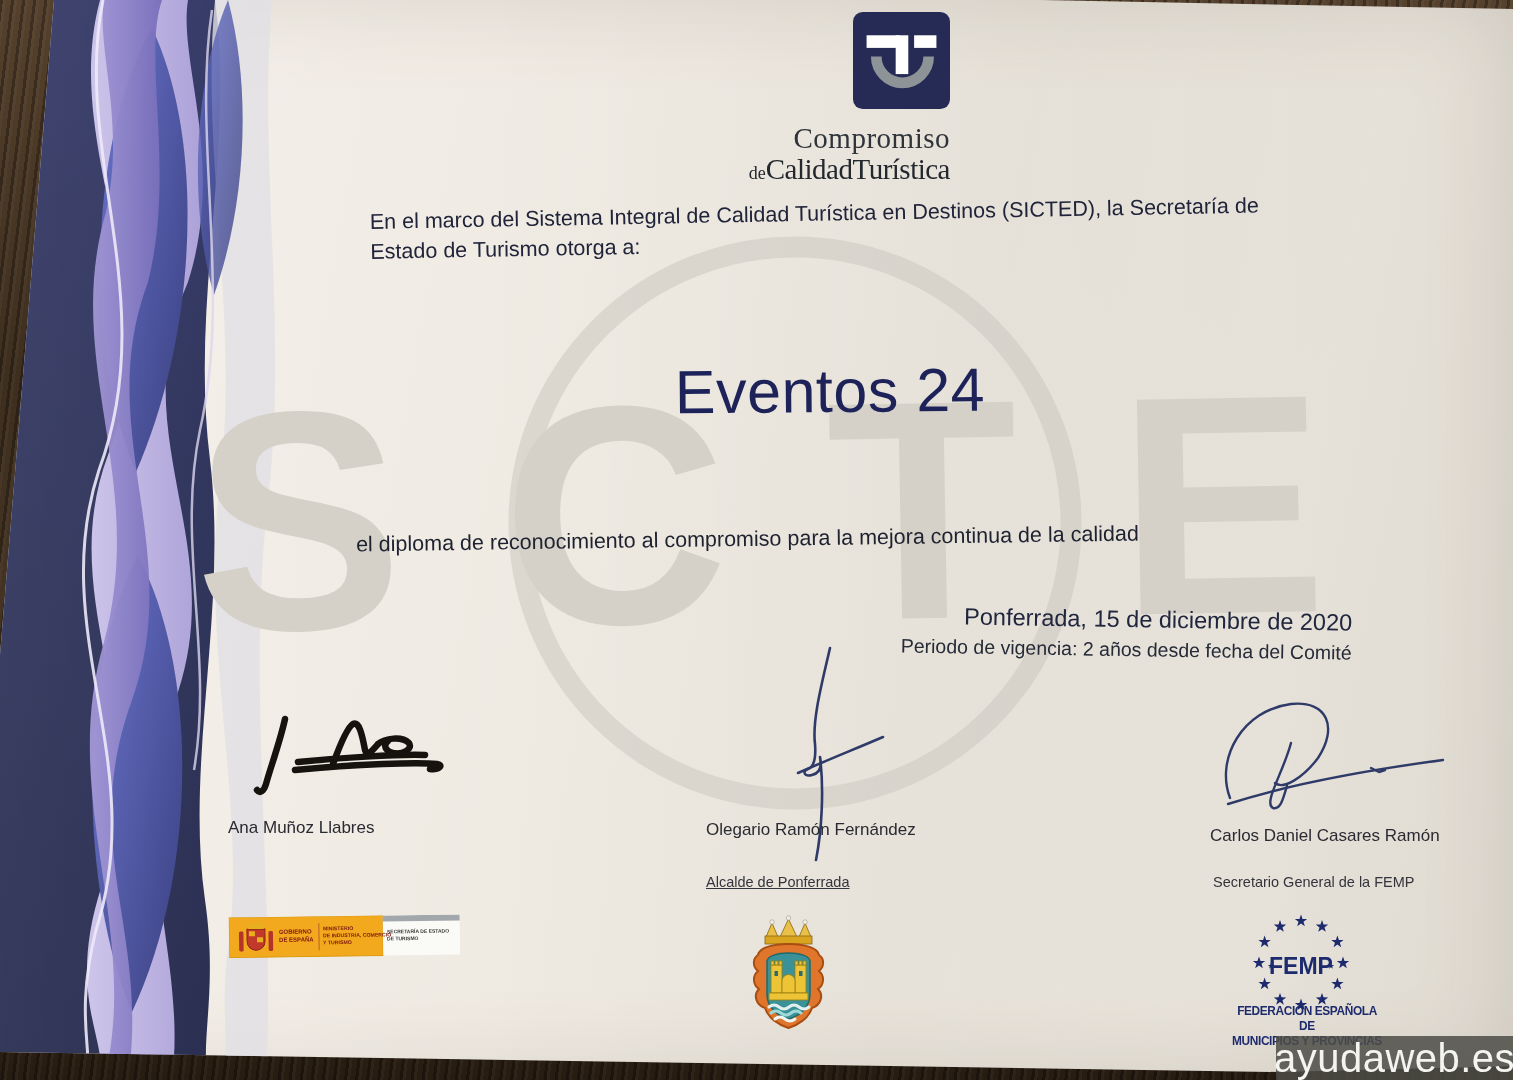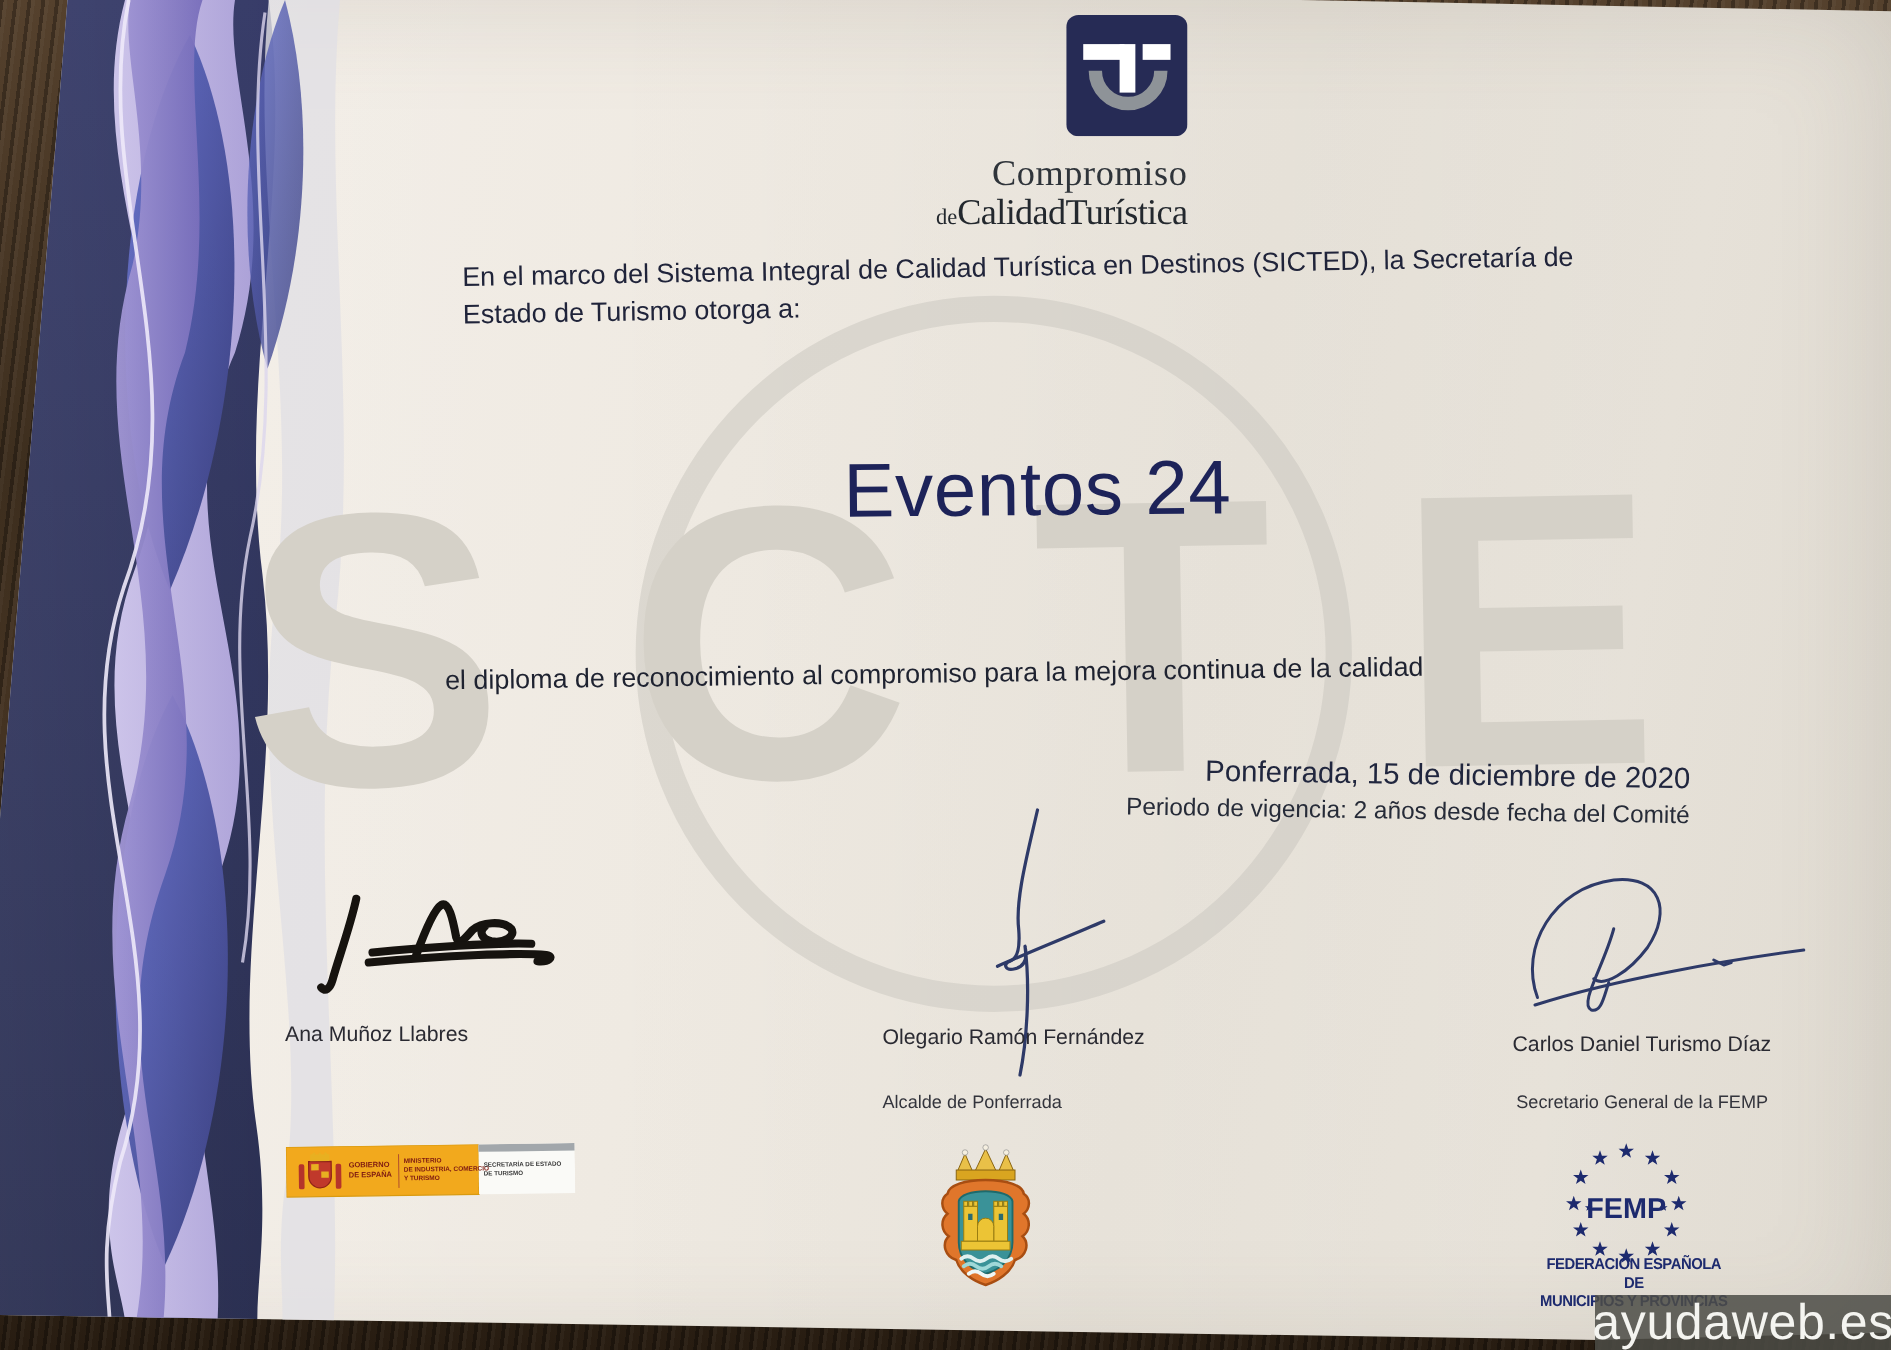--- a/index.html
+++ b/index.html
@@ -151,21 +151,21 @@
       </g>
     </svg>
 
     <svg class="abs z2" style="left:770px;top:638px;" width="140" height="235" viewBox="0 0 140 235">
       <g fill="none" stroke="#2e3a68" stroke-width="2.6" stroke-linecap="round" stroke-linejoin="round">
         <path d="M60,10 C52,45 42,82 45,106 C46,119 44,129 38,131 C32,133 34,139 42,137 C50,135 52,128 50,119 C54,150 52,192 46,222"></path>
         <path d="M28,135 C55,123 85,111 113,99"></path>
       </g>
     </svg>
     <div class="abs sig-name z2 center-txt" style="left:706px;top:820px;width:240px;">Olegario Ramón Fernández</div>
-    <div class="abs sig-role z2 center-txt" style="left:706px;top:872px;width:240px;">Alcalde de Ponferrada</div>
+    <div class="abs sig-role z2 center-txt" style="left:706px;top:872px;width:240px;text-decoration:underline;">Alcalde de Ponferrada</div>
 
     <svg class="abs z2" style="left:741px;top:915px;" width="95" height="124" viewBox="0 0 95 124">
       <g>
         <path d="M25,22 L31,8 L37,22 M39,22 L47.5,4 L56,22 M58,22 L64,8 L70,22" fill="#e9c048" stroke="#8a6510" stroke-width=".8"></path>
         <rect x="24" y="21" width="47" height="8" fill="#d9a520" stroke="#8a6510" stroke-width=".8"></rect>
         <circle cx="31" cy="7" r="2.2" fill="#f5efe0" stroke="#8a8a8a" stroke-width=".5"></circle>
         <circle cx="47.5" cy="3" r="2.2" fill="#f5efe0" stroke="#8a8a8a" stroke-width=".5"></circle>
         <circle cx="64" cy="7" r="2.2" fill="#f5efe0" stroke="#8a8a8a" stroke-width=".5"></circle>
         <circle cx="38" cy="15" r="1.6" fill="#efe8d8"></circle>
         <circle cx="57" cy="15" r="1.6" fill="#efe8d8"></circle>
@@ -194,21 +194,21 @@
     </svg>
 
     <svg class="abs z2" style="left:1203px;top:688px;" width="250" height="132" viewBox="0 0 250 132">
       <g fill="none" stroke="#2e3a68" stroke-width="2.4" stroke-linecap="round" stroke-linejoin="round">
         <path d="M27,110 C12,70 40,22 88,16 C125,12 135,40 115,70 C100,90 80,102 72,95"></path>
         <path d="M88,55 C80,85 60,115 70,120 C78,122 80,110 84,98"></path>
         <path d="M25,116 C90,95 180,80 240,72"></path>
         <path d="M168,80 l8,4 l6,-2"></path>
       </g>
     </svg>
-    <div class="abs sig-name z2" style="left:1210px;top:826px;">Carlos Daniel Turismo Díaz</div>
+    <div class="abs sig-name z2" style="left:1210px;top:826px;">Carlos Daniel Casares Ramón</div>
     <div class="abs sig-role z2" style="left:1213px;top:872px;">Secretario General de la FEMP</div>
 
     <svg class="abs z2" style="left:1251px;top:913px;" width="100" height="100" viewBox="0 0 100 100">
       <defs>
         <path id="femp-star" d="M0,-6.5 L1.53,-2.1 L6.18,-2.01 L2.47,0.8 L3.82,5.26 L0,2.6 L-3.82,5.26 L-2.47,0.8 L-6.18,-2.01 L-1.53,-2.1 Z" fill="#1d2a6e"></path>
       </defs>
       <g>
         <use href="#femp-star" transform="translate(50,8)"></use>
         <use href="#femp-star" transform="translate(71,13.6)"></use>
         <use href="#femp-star" transform="translate(86.4,29)"></use>

